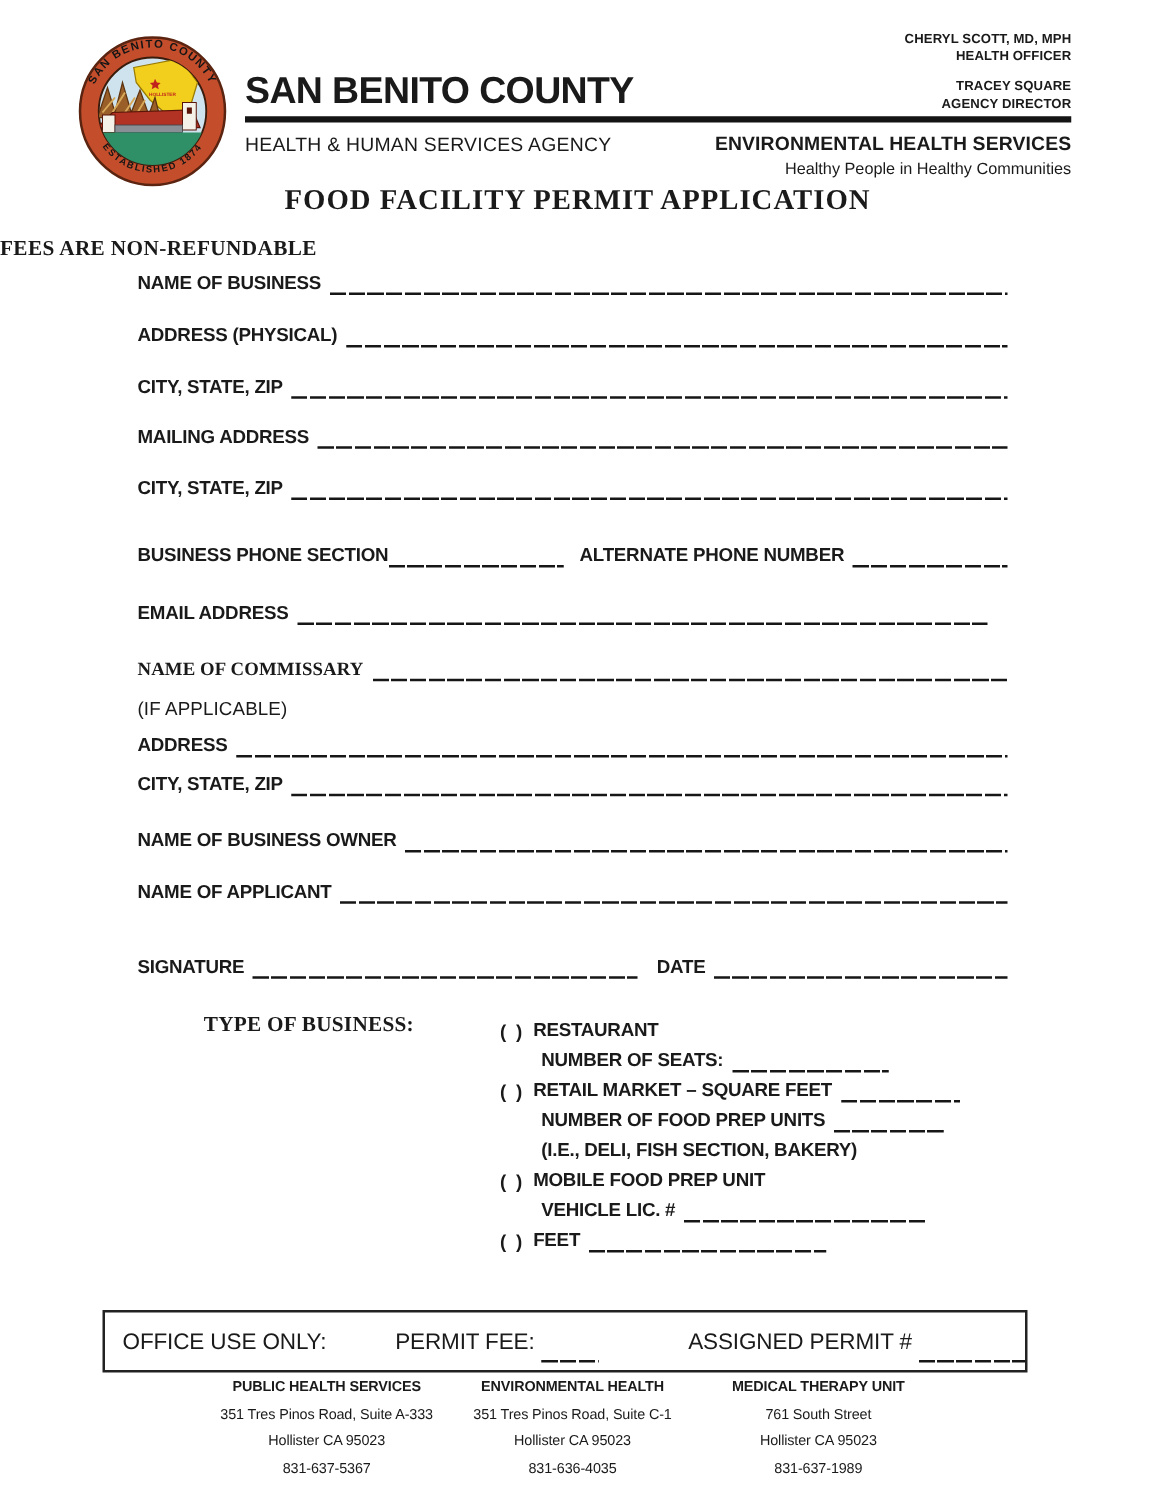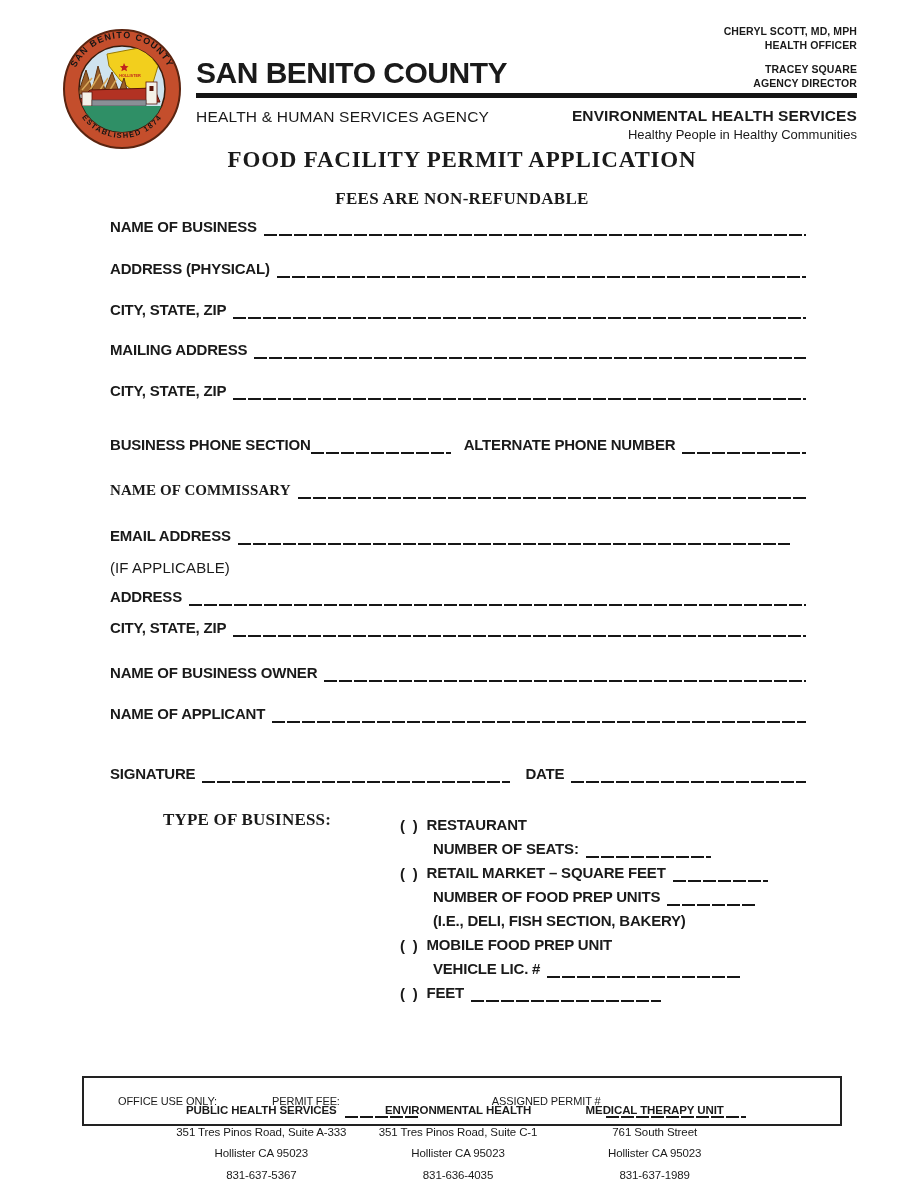--- a/index.html
+++ b/index.html
@@ -22,21 +22,21 @@
   .official-gap{height:11px;}
   .rule{height:5px;background:#141414;margin-top:3px;}
   .header-bottom{display:flex;justify-content:space-between;margin-top:8px;align-items:flex-start;}
   .agency-name{font-size:15.5px;letter-spacing:0.2px;padding-top:2px;}
   .dept{text-align:right;line-height:19px;}
   .dept-name{font-size:15.5px;font-weight:700;letter-spacing:0.1px;}
   .tagline{font-size:13px;}
   
   .doc-title{position:absolute;top:147px;left:0;right:0;text-align:center;
     font-family:"Liberation Serif",serif;font-weight:700;font-size:23px;letter-spacing:0.8px;}
-  .doc-subtitle{position:absolute;top:189px;left:0;right:0;text-align:center;
+  .doc-subtitle{position:absolute;top:189px;left:0;right:0;text-align:left;
     font-family:"Liberation Serif",serif;font-weight:700;font-size:17px;letter-spacing:0.3px;}
   
   .fields{position:absolute;top:216px;left:110px;width:696px;}
   .frow{display:flex;align-items:flex-end;height:20px;}
   .flabel{font-size:15px;font-weight:700;letter-spacing:-0.2px;white-space:nowrap;padding-right:7px;line-height:18px;}
   .flabel.serif{font-family:"Liberation Serif",serif;letter-spacing:0.1px;}
   .flabel.plain{font-weight:400;letter-spacing:0.1px;}
   .uline{
     height:19px;
     background-image:repeating-linear-gradient(90deg,#161616 0px,#161616 13px,transparent 13px,transparent 15px);
@@ -53,22 +53,22 @@
   .orow{display:flex;align-items:flex-end;height:24px;font-size:15px;font-weight:700;letter-spacing:-0.2px;}
   .orow .olabel{white-space:nowrap;padding-right:7px;line-height:18px;}
   .checkbox{display:inline-block;white-space:pre;margin-right:9px;font-weight:700;}
   .indent{margin-left:33px;}
   .w125{width:125px;flex:0 0 125px;}
   .w95{width:95px;flex:0 0 95px;}
   .w88{width:88px;flex:0 0 88px;}
   .w195{width:195px;flex:0 0 195px;}
   .w190{width:190px;flex:0 0 190px;}
   
-  .office-box{position:absolute;top:1076px;left:82px;width:736px;height:46px;
-    border:2px solid #222;display:flex;align-items:center;font-size:11px;letter-spacing:-0.1px;padding-left:20px;}
+  .office-box{position:absolute;top:1048px;left:82px;width:736px;height:46px;
+    border:2px solid #222;display:flex;align-items:center;font-size:18px;letter-spacing:-0.1px;}
   .office-box .ob-label{white-space:nowrap;}
   .ob-1{margin-left:14px;}
   .ob-2{margin-left:55px;}
   .ob-3{margin-left:72px;}
   .ob-line{height:18px;align-self:flex-end;margin-bottom:6px;margin-left:5px;
     background-image:repeating-linear-gradient(90deg,#161616 0px,#161616 13px,transparent 13px,transparent 15px);
     background-repeat:no-repeat;background-position:left bottom;background-size:100% 2px;}
   .ob-line.fee{width:75px;}
   .ob-line.permit{width:140px;}
   
@@ -176,27 +176,27 @@
       <span class="uline grow"></span>
     </div>
 
     <div class="frow mt34">
       <span class="flabel" style="padding-right:0;">BUSINESS PHONE SECTION</span>
       <span class="uline" style="width:140px;flex:0 0 140px;"></span>
       <span class="flabel" style="margin-left:13px;">ALTERNATE PHONE NUMBER</span>
       <span class="uline grow"></span>
     </div>
 
+    <div class="frow mt26" style="margin-right:16px;">
+      <span class="flabel">EMAIL ADDRESS</span>
+      <span class="uline grow"></span>
+    </div>
+
     <div class="frow mt25">
       <span class="flabel serif">NAME OF COMMISSARY</span>
-      <span class="uline grow"></span>
-    </div>
-
-    <div class="frow mt26" style="margin-right:16px;">
-      <span class="flabel">EMAIL ADDRESS</span>
       <span class="uline grow"></span>
     </div>
 
     <div class="frow mt8">
       <span class="flabel plain">(IF APPLICABLE)</span>
     </div>
 
     <div class="frow mt9">
       <span class="flabel">ADDRESS</span>
       <span class="uline grow"></span>

